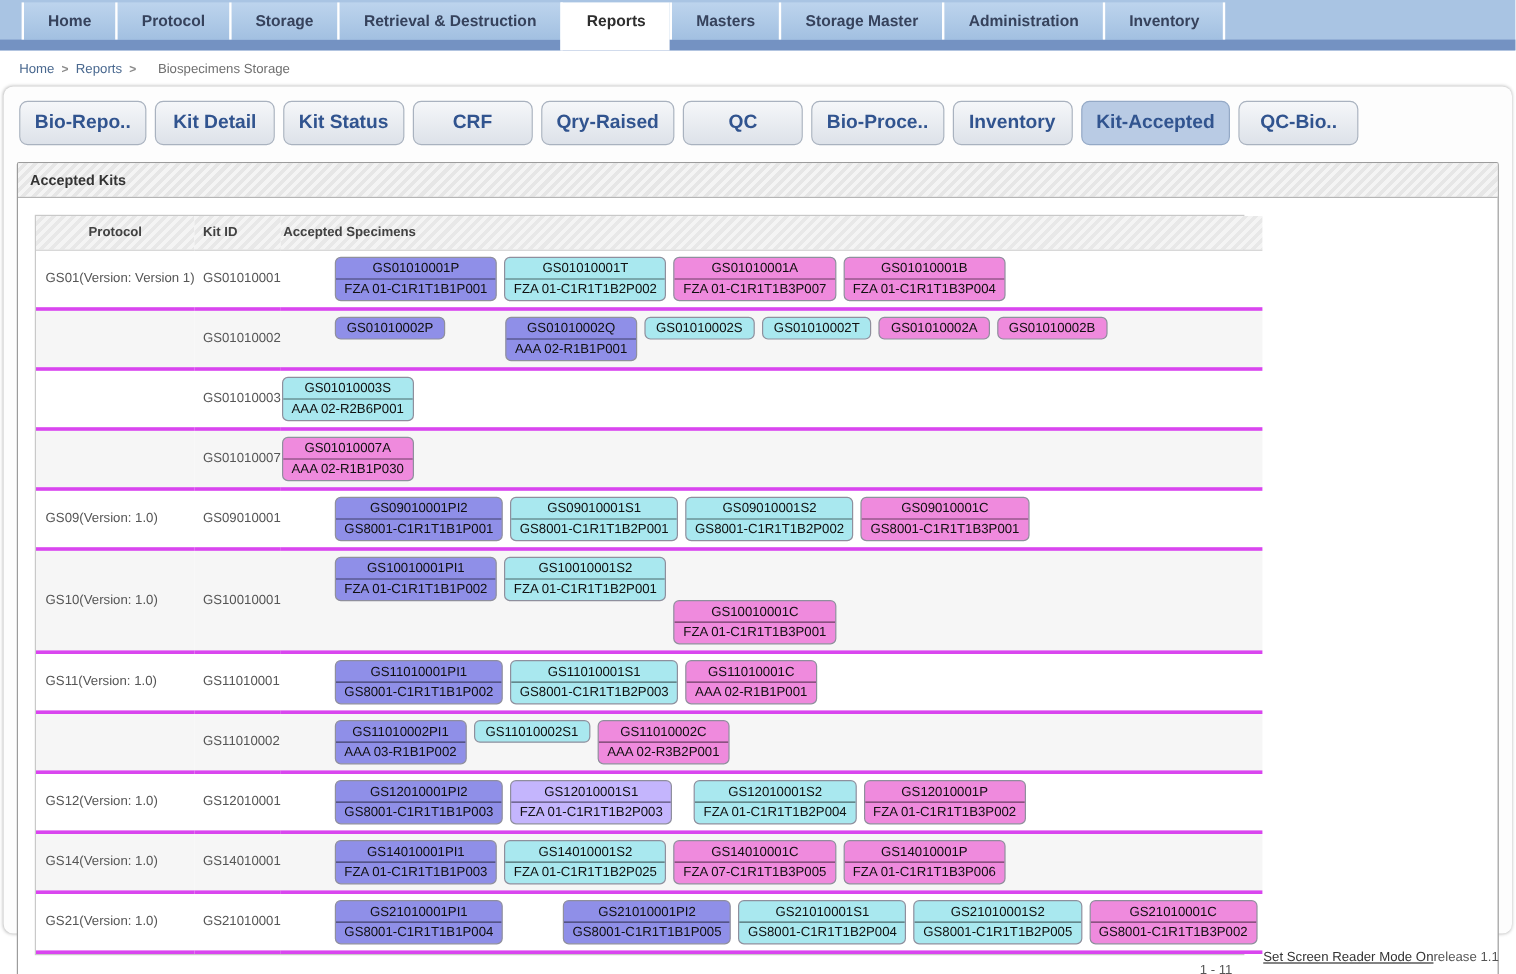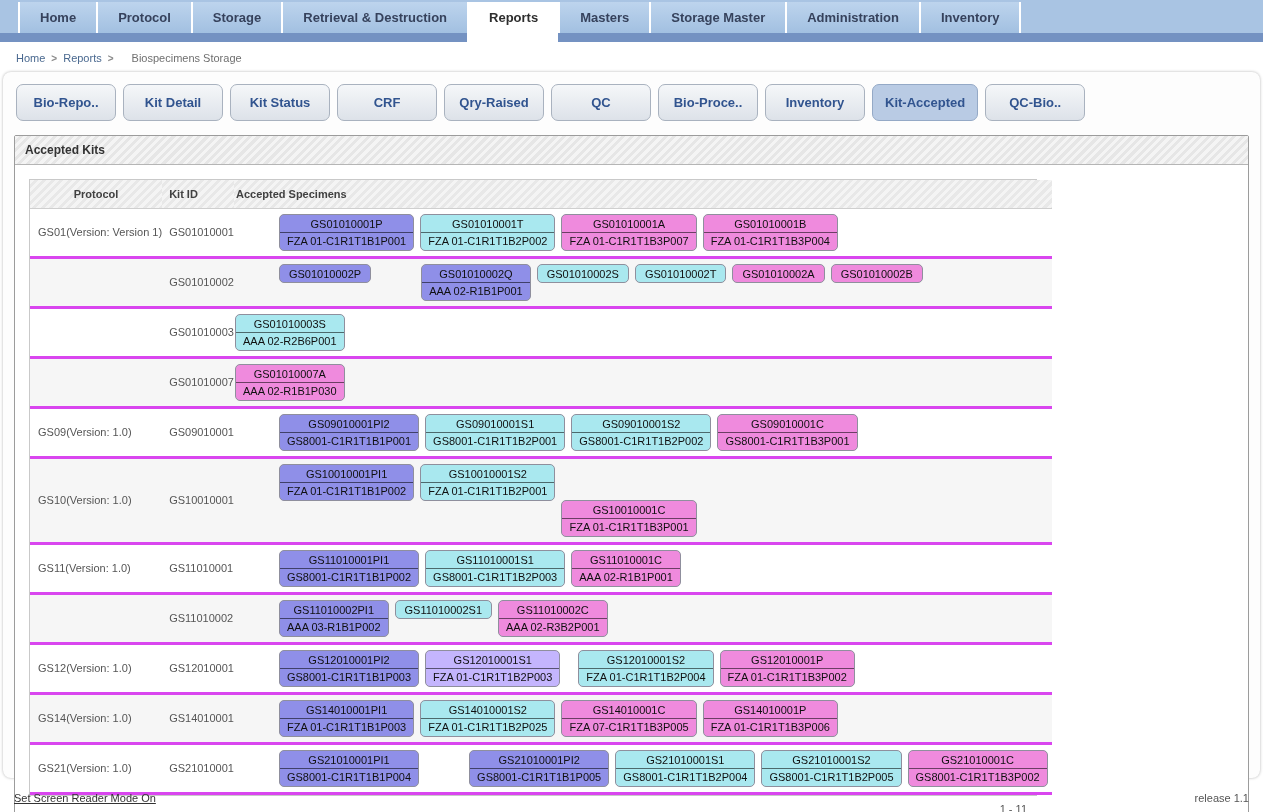--- a/index.html
+++ b/index.html
@@ -23,21 +23,21 @@
   .breadcrumb .current { color:#6f6f6f;padding-left:12px; }
 
   
   .region { margin:4px 3px 0; height:706px; background:#fdfdfd; border-radius:8px;
     box-shadow:0 0 3px rgba(0,0,0,.30); padding:12px 11px 0; }
 
   
   .btnrow { display:flex; gap:7px; margin:0 0 14px 2px; }
   .rbtn { min-width:100px; height:37px; border-radius:7px; border:1px solid #a9b2bf;
     background:linear-gradient(#f5f7f9,#dde2e9); color:#31548f; font-weight:bold;
-    font-size:13px; padding:0 12px; text-align:center; line-height:35px;
+    font-size:16px; padding:0 12px; text-align:center; line-height:35px;
     white-space:nowrap; cursor:pointer; }
   .rbtn.selected { background:#b9cbe4; border-color:#94a9c6; }
 
   
   .panel { border:1px solid #9c9c9c; border-radius:2px; background:#fff; }
   .panel-header { padding:7px 10px; font-size:12px; font-weight:bold; color:#333;
     background:repeating-linear-gradient(135deg,#f4f4f4 0 3px,#e6e6e6 3px 6px);
     border-bottom:1px solid #b5b5b5; }
   .panel-body { padding:14px 14px 10px; min-height:600px; }
 
@@ -60,21 +60,21 @@
     color:#101010; overflow:hidden; white-space:nowrap; cursor:pointer; }
   .chip .cid { display:block; padding:3px 9px 2px; }
   .chip .cloc { display:block; padding:2px 7px 3px; border-top:1px solid rgba(0,0,0,.55); }
   .chip.purple { background:#8f8fe8;margin-left:44px; }
   .chip.cyan { background:#a9e8ef; }
   .chip.pink { background:#ef8add; }
 
   .pagination { width:1008px; text-align:right; padding:7px 10px 2px 0; font-size:11px; color:#555; }
 
   
-  .footer { display:flex; justify-content:space-between; align-items:center;
+  .footer { display:flex; justify-content:flex-end; align-items:center;
     padding:14px 14px 0; font-size:11px; }
   .footer a { color:#333; text-decoration:underline; cursor:pointer; }
   .footer .release { color:#555; }
 </style>
 </head>
 <body>
 
 <div class="topnav">
   <div class="tabs">
       <div class="tab">Home</div>

